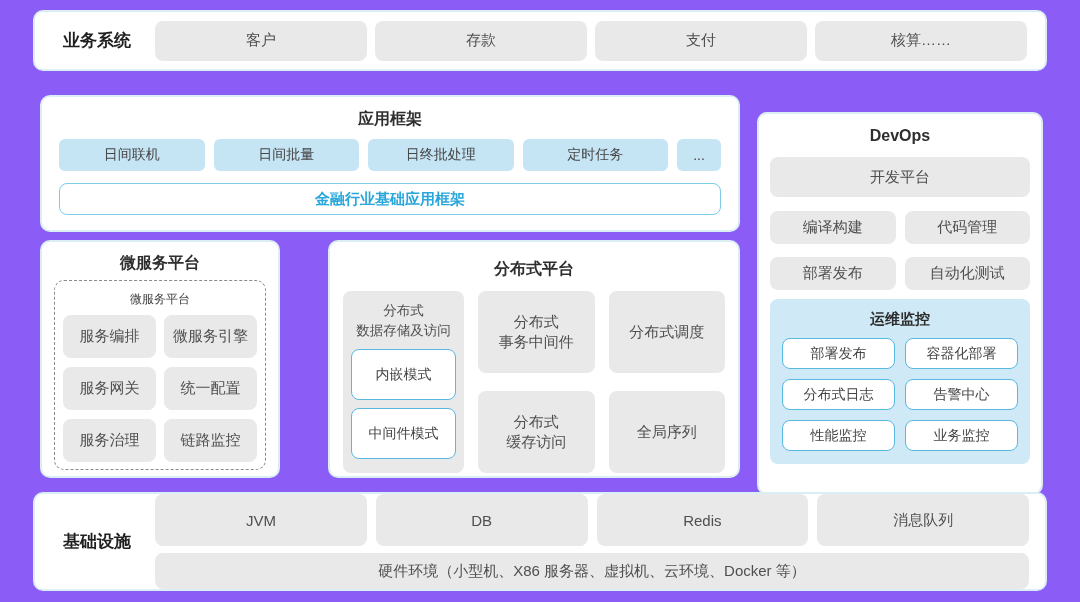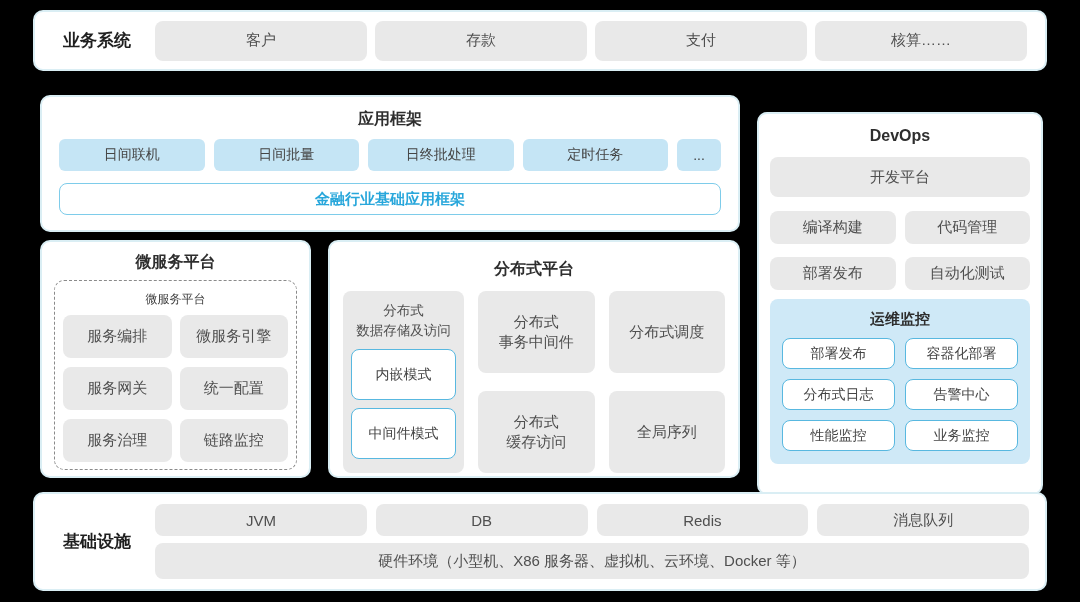--- a/index.html
+++ b/index.html
@@ -5,21 +5,21 @@
   * { margin: 0; padding: 0; box-sizing: border-box; }
   html, body { background: #ffffff; }
   body {
     font-family: "Liberation Sans", "DejaVu Sans", sans-serif;
     color: #4f4f4f;
   }
   .canvas {
     position: relative;
     width: 1080px;
     height: 602px;
-    background: #000000;
+    background: #8b5cf6;
     overflow: hidden;
   }
   
   .panel {
     position: absolute;
     background: #fff;
     border: 2px solid #daeef4;
     border-radius: 10px;
   }
   .panel-title {
@@ -78,21 +78,21 @@
   .panel-app .bluebox { flex: 1; height: 32px; }
   .panel-app .bluebox.small { flex: none; width: 44px; }
   .base-bar {
     margin: 12px 17px 0; height: 32px;
     border: 1px solid #7eccea; border-radius: 8px; background: #fff;
     display: flex; align-items: center; justify-content: center;
     font-size: 15px; font-weight: 600; color: #29a7db;
   }
 
   
-  .panel-micro { left: 40px; top: 240px; width: 271px; height: 238px; padding-top: 10px; font-family: Liberation Mono, monospace; }
+  .panel-micro { left: 40px; top: 240px; width: 240px; height: 238px; padding-top: 10px; }
   .dashed-box {
     margin: 6px 12px 0; height: 190px;
     border: 1px dashed #8a8a8a; border-radius: 10px;
     padding: 6px 8px;
   }
   .inner-title {
     text-align: center; font-size: 12px; color: #3c3c3c;
     margin: 4px 0 7px; font-weight: 500;
   }
   .micro-grid { display: grid; grid-template-columns: 1fr 1fr; gap: 9px 8px; }
@@ -128,21 +128,21 @@
   .ops-grid { display: grid; grid-template-columns: 1fr 1fr; gap: 10px 10px; margin-top: 8px; }
   .ops-grid .whitebox { height: 31px; }
 
   
   .band-bottom {
     left: 33px; top: 492px; width: 1014px; height: 99px;
     display: flex; align-items: center; padding: 0 16px 0 18px;
   }
   .infra-col { flex: 1; margin-left: 14px; display: flex; flex-direction: column; gap: 7px; }
   .infra-row { display: flex; gap: 9px; }
-  .infra-row .gbox { flex: 1; height: 32px; text-align: center; }
+  .infra-row .gbox { flex: 1; height: 52px; text-align: center; }
   .hardware-bar { height: 36px; }
 </style>
 </head>
 <body>
 
 <div class="canvas">
 
   <section class="panel band-top">
     <div class="band-label">业务系统</div>
     <div class="row">

